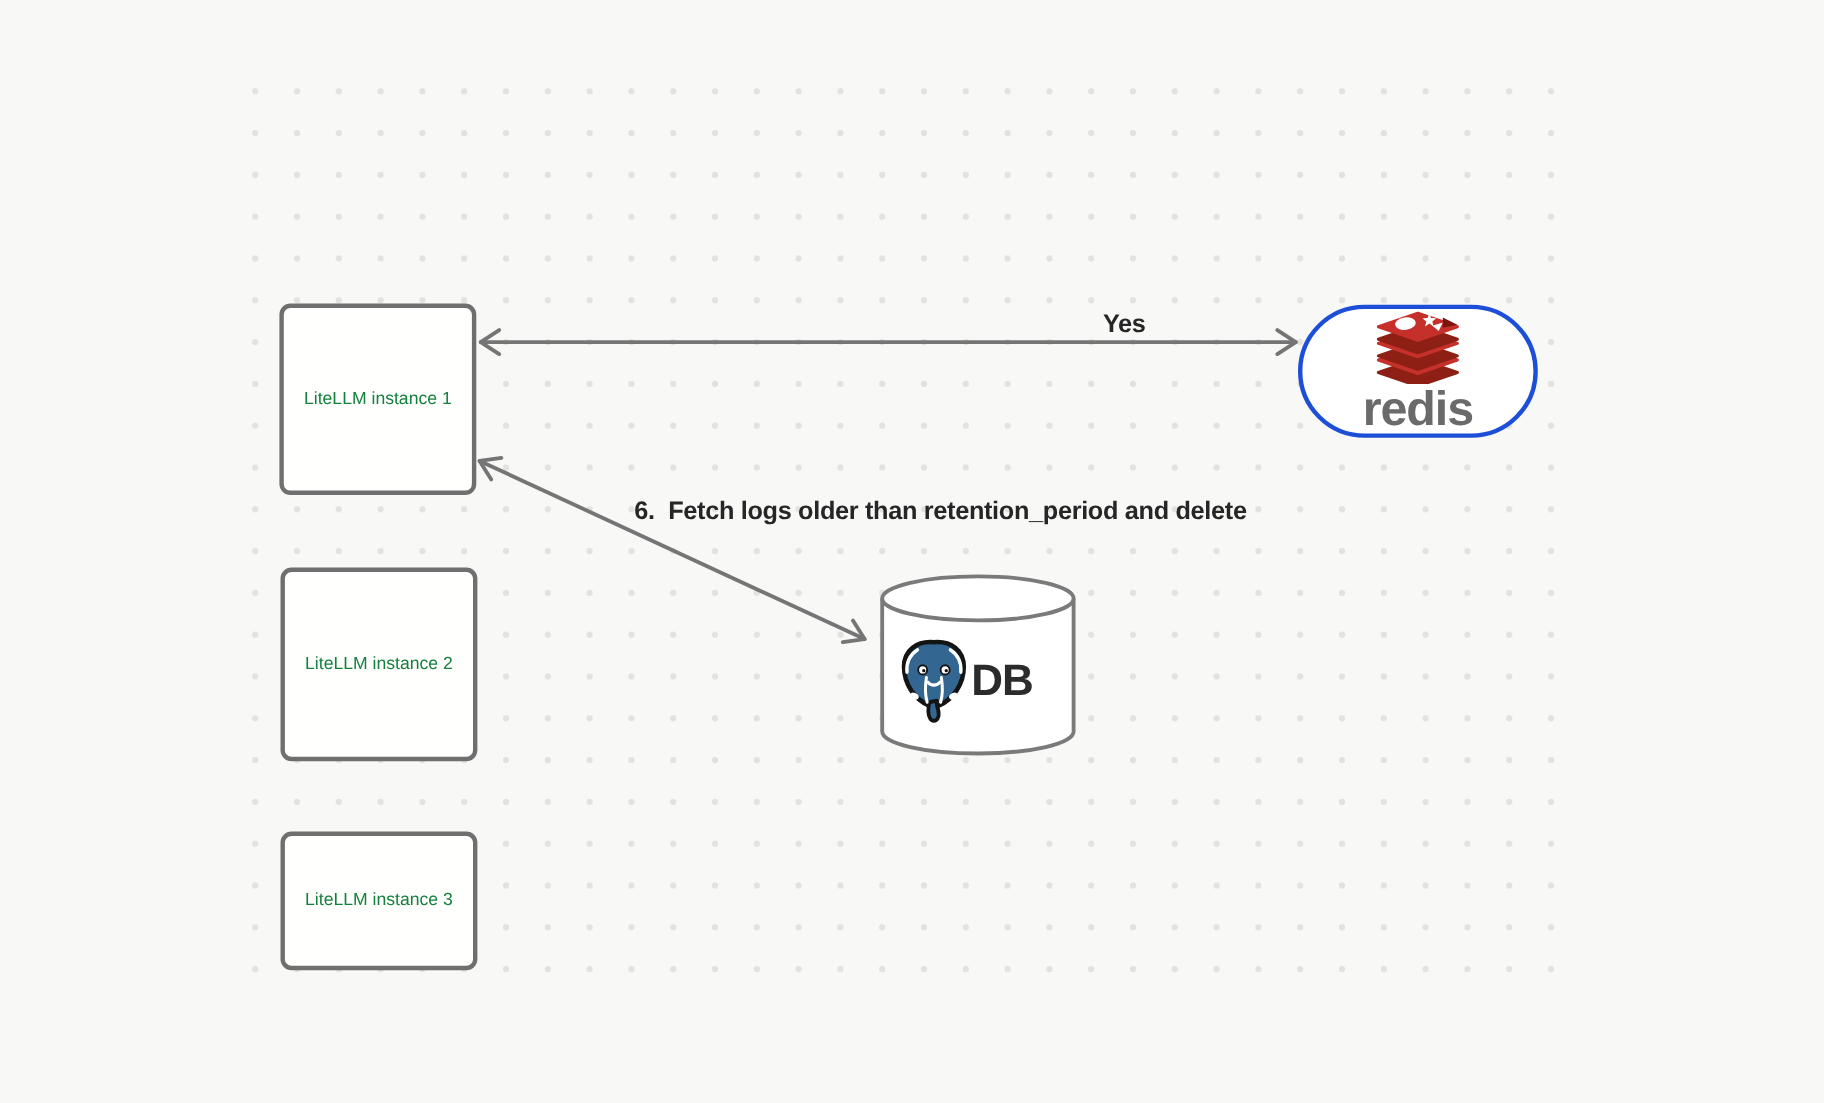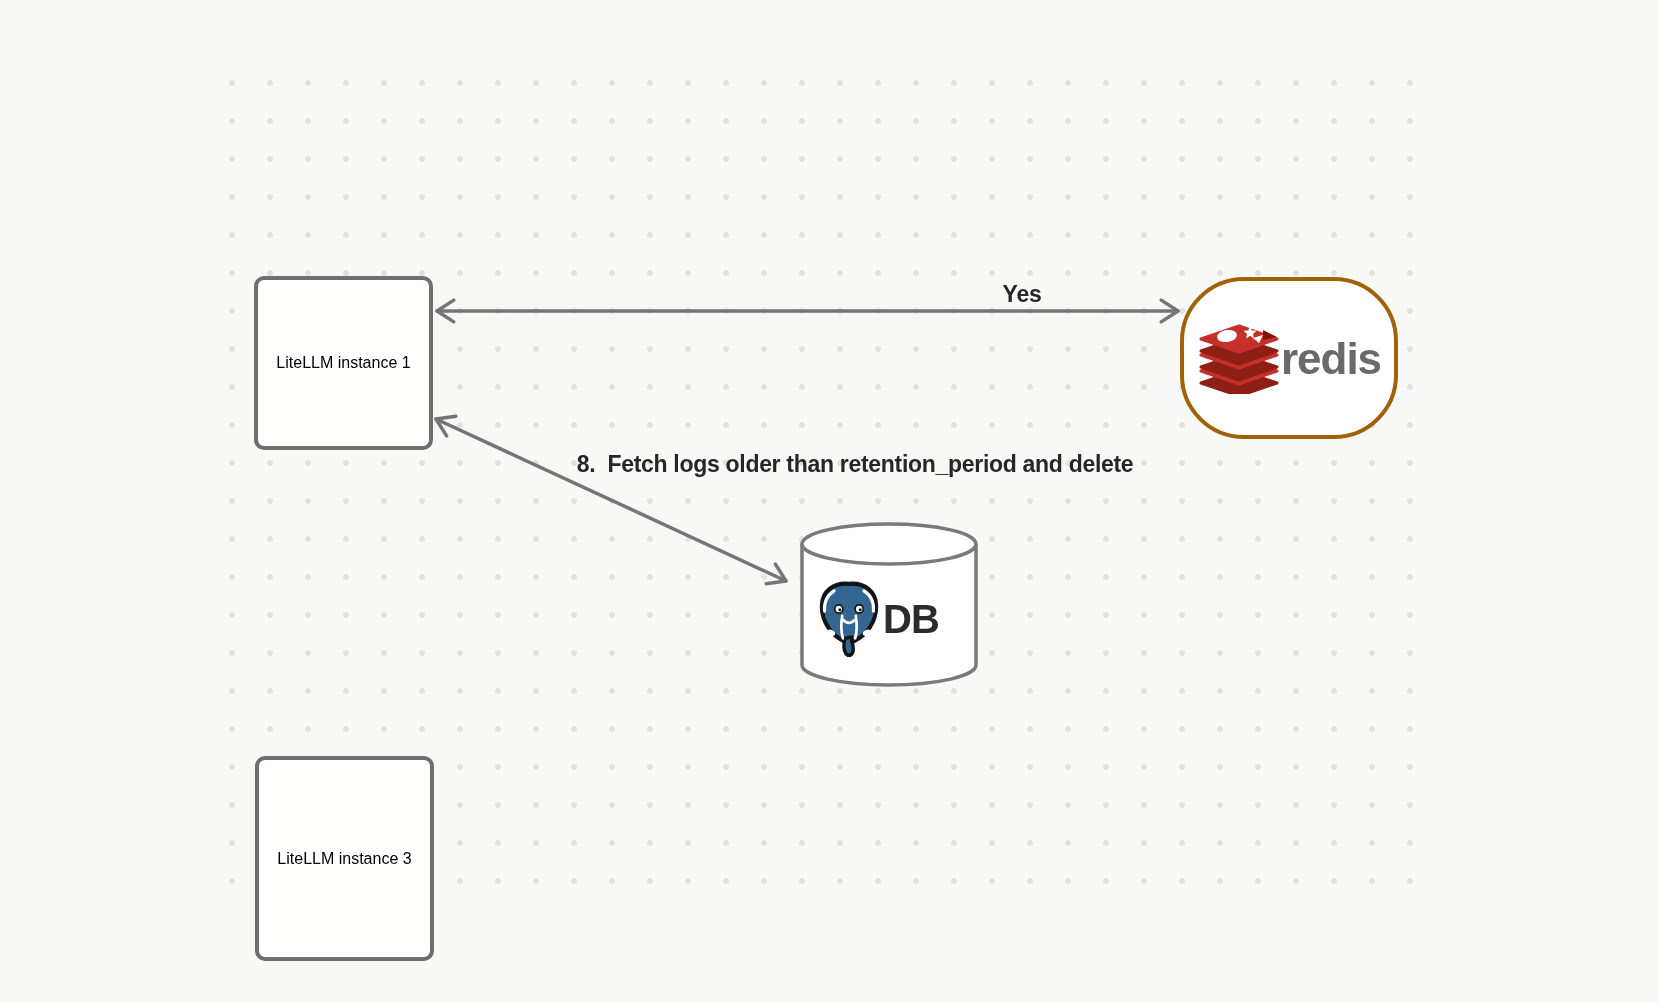--- a/index.html
+++ b/index.html
@@ -12,29 +12,29 @@
     background-image:radial-gradient(circle,#e4e2e0 2.6px,transparent 3.2px);
     background-size:38px 38px;
     pointer-events:none;
   }
   .edges-layer{position:absolute;left:0;top:0;width:1658px;height:1003px;}
   .edge-line{stroke:#757575;stroke-width:3.5;fill:none;stroke-linecap:round;stroke-linejoin:round;}
   .inst-box{
     position:absolute;width:179px;height:174px;box-sizing:border-box;
     background:#fffffe;border:4px solid #6f6f6f;border-radius:10px;
     display:flex;align-items:center;justify-content:center;
-    font-size:16px;color:#000000;letter-spacing:0;
+    font-size:16px;color:#15803d;letter-spacing:0;
   }
   .box1{left:254px;top:276px;}
   .box2{left:255px;top:516px;height:176px;}
-  .box3{left:255px;top:756px;height:205px;}
+  .box3{left:255px;top:756px;height:126px;}
   .redis-node{
-    position:absolute;left:1180px;top:277px;width:218px;height:162px;box-sizing:border-box;
-    background:#ffffff;border:4px solid #a16207;border-radius:64px;
-    display:flex;flex-direction:row;align-items:center;justify-content:center;
+    position:absolute;left:1180px;top:277px;width:218px;height:121px;box-sizing:border-box;
+    background:#ffffff;border:4px solid #1d4ed8;border-radius:64px;
+    display:flex;flex-direction:column;align-items:center;justify-content:center;
   }
   .redis-word{
     font-size:44px;font-weight:700;color:#6a6a6a;line-height:1;
     letter-spacing:-1px;margin-top:1px;
   }
   .db-node{position:absolute;left:799px;top:521px;width:180px;height:167px;}
   .db-label{
     position:absolute;left:84px;top:78px;font-size:40px;color:#2b2b2b;
     letter-spacing:-1px;line-height:1;font-weight:bold;
   }
@@ -64,20 +64,23 @@
 
     <g>
       <line class="edge-line" x1="436" y1="419" x2="786" y2="581"></line>
       <path class="edge-line" d="M446.6,435.9 L436,419 L455.8,416.2"></path>
       <path class="edge-line" d="M775.4,564.1 L786,581 L766.2,583.8"></path>
     </g>
   </svg>
 
   <div class="inst-box box1">
     <span>LiteLLM instance 1</span>
+  </div>
+  <div class="inst-box box2">
+    <span>LiteLLM instance 2</span>
   </div>
   <div class="inst-box box3">
     <span>LiteLLM instance 3</span>
   </div>
 
   <div class="redis-node">
     <svg width="84" height="72" viewBox="0 0 84 72">
 
       <polygon points="42,48 80,61 42,74 4,61" fill="#8d1f14" stroke="#8d1f14" stroke-width="3" stroke-linejoin="round"></polygon>
       <polygon points="42,36 80,49 42,62 4,49" fill="#c6302b" stroke="#c6302b" stroke-width="3" stroke-linejoin="round"></polygon>
@@ -114,15 +117,15 @@
         <circle cx="65" cy="40" r="6" fill="#ffffff" stroke="#141414" stroke-width="2.5"></circle>
         <circle cx="66.5" cy="41" r="2.2" fill="#141414"></circle>
         <ellipse cx="24" cy="74" rx="6" ry="4" fill="#ffffff" transform="rotate(25 24 74)"></ellipse>
         <ellipse cx="76" cy="74" rx="6" ry="4" fill="#ffffff" transform="rotate(-25 76 74)"></ellipse>
       </g>
     </svg>
     <span class="db-label">DB</span>
   </div>
 
   <div class="edge-label lbl-yes">Yes</div>
-  <div class="edge-label lbl2">8.  Fetch logs older than retention_period and delete</div>
+  <div class="edge-label lbl2">6.  Fetch logs older than retention_period and delete</div>
 
 </div>
 
 </body></html>

